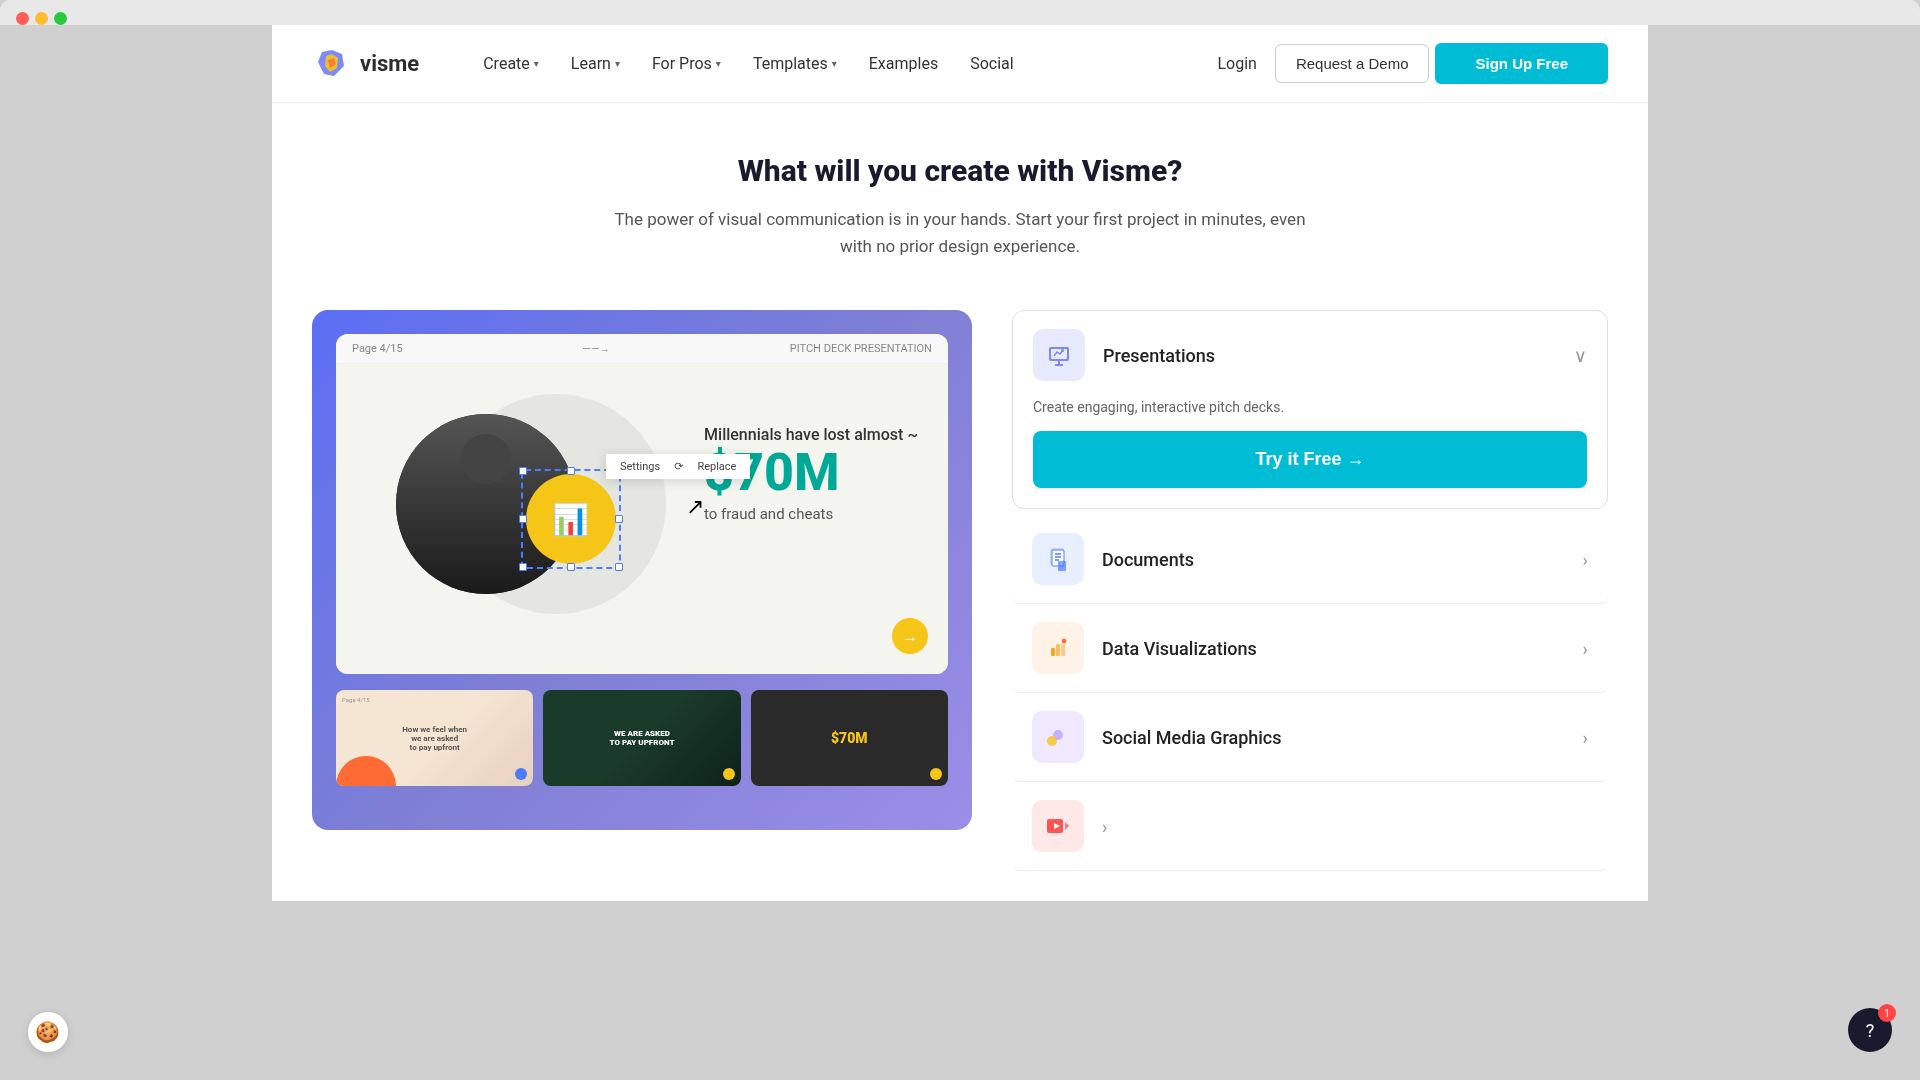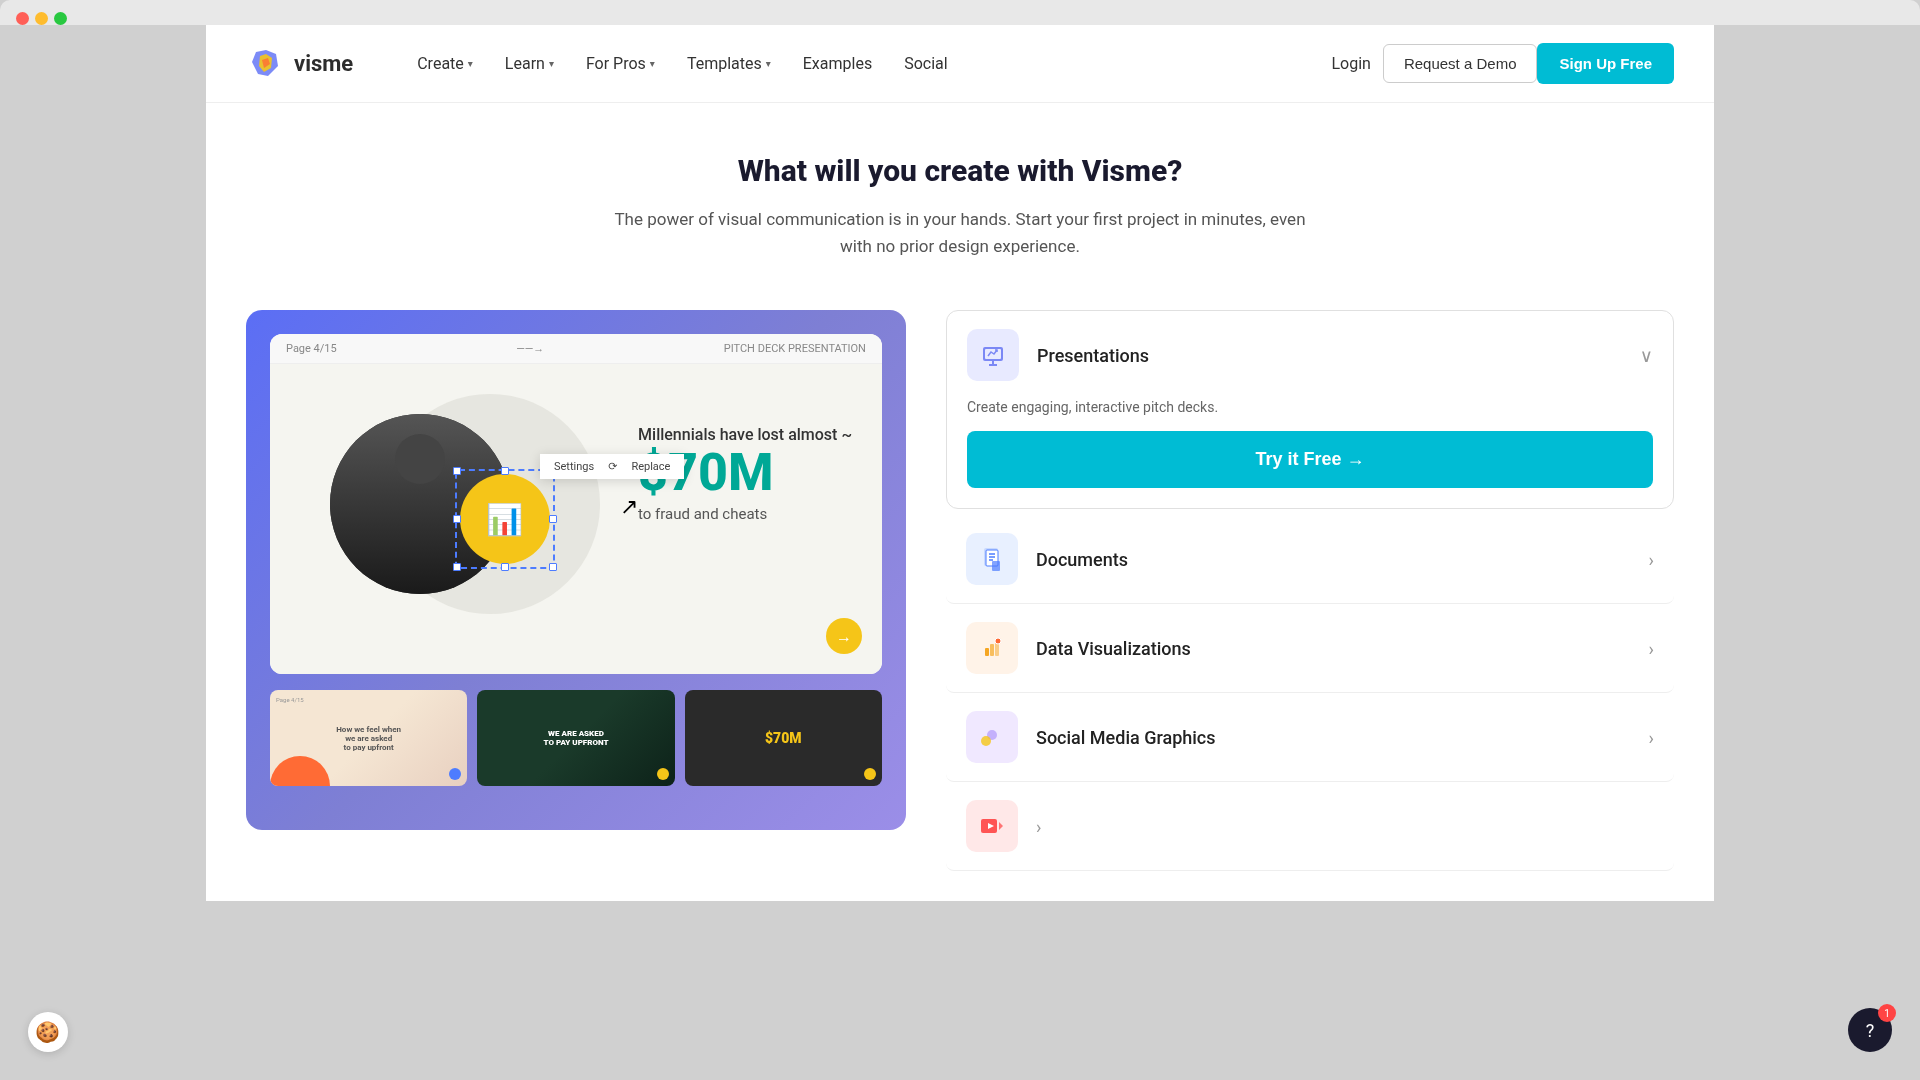--- a/index.html
+++ b/index.html
@@ -15,21 +15,21 @@
       gap: 8px;
     }
     .traffic-lights { display: flex; gap: 6px; }
     .traffic-light { width: 13px; height: 13px; border-radius: 50%; }
     .tl-red { background: #ff5f57; }
     .tl-yellow { background: #febc2e; }
     .tl-green { background: #28c840; }
 
     .page-container {
       background: #fff;
-      width: 1508px;
+      width: 1376px;
       min-height: 780px;
       margin: 0 auto;
       overflow: hidden;
     }
 
     
     nav {
       display: flex;
       align-items: center;
       padding: 0 40px;
@@ -72,21 +72,21 @@
       border-radius: 6px;
       text-decoration: none;
     }
     .nav-chevron {
       font-size: 10px;
       color: #666;
     }
     .nav-actions {
       display: flex;
       align-items: center;
-      gap: 0;
+      gap: 6px;
       margin-left: auto;
     }
     .btn-login {
       font-size: 16px;
       color: #333;
       cursor: pointer;
       text-decoration: none;
       padding: 8px 12px;
     }
     .btn-demo {
@@ -97,21 +97,21 @@
       padding: 10px 20px;
       cursor: pointer;
       background: #fff;
     }
     .btn-signup {
       font-size: 15px;
       color: #fff;
       background: #00bcd4;
       border: none;
       border-radius: 6px;
-      padding: 12px 22px;
+      padding: 12px 40px;
       cursor: pointer;
       font-weight: 600;
     }
 
     
     .hero {
       text-align: center;
       padding: 50px 40px 30px;
     }
     .hero-title {

